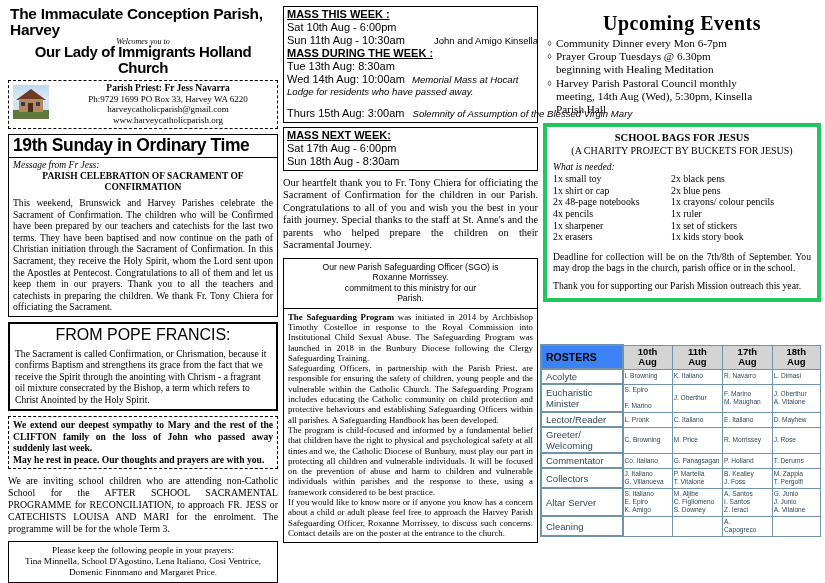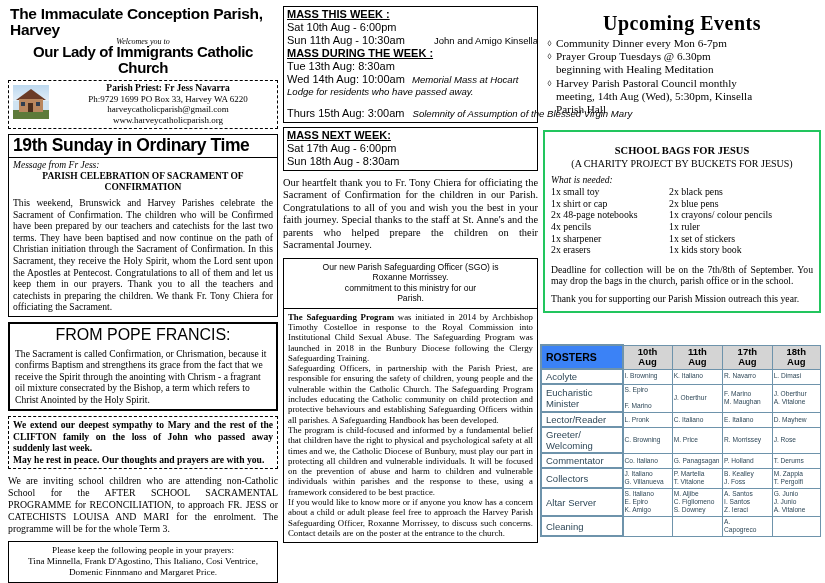--- a/index.html
+++ b/index.html
@@ -58,21 +58,21 @@
   .safeguard b{font-weight:bold;}
   .safeguard p{margin:0 0 0 0;}
 
   
   .col3{position:absolute;left:543px;top:4px;width:278px;}
   .upcoming-title{text-align:center;font-family:"Liberation Serif",serif;font-weight:bold;font-size:20px;letter-spacing:0.5px;margin:8px 0 2px 0;}
   .events{display:flex;font-size:11.2px;line-height:13.2px;}
   .events .bullets{width:13px;flex:0 0 13px;text-align:center;font-size:8px;line-height:13.2px;}
   .events .etext{flex:1;}
 
-  .bags-box{border:2px solid #22c55e;margin-top:14px;padding:12px 6px 6px 6px;}
+  .bags-box{border:4px solid #22c55e;margin-top:7px;padding:4px 6px 6px 6px;}
   .bags-title{text-align:center;font-weight:bold;font-size:10.5px;line-height:13px;}
   .bags-sub{text-align:center;font-size:10px;line-height:13px;}
   .bags-need{font-style:italic;font-size:9.6px;margin-top:4px;}
   .bags-cols{display:flex;font-size:9.8px;line-height:11.6px;margin-top:1px;}
   .bags-cols ul{list-style:none;margin:0;padding:0;}
   .bags-cols .c1{width:118px;}
   .bags-foot{font-size:9.7px;line-height:11.6px;text-align:justify;margin-top:8px;}
 
   
   .roster{position:absolute;left:540px;top:344px;width:281px;border-collapse:collapse;font-family:"Liberation Sans",sans-serif;}
@@ -84,21 +84,21 @@
   .roster .outer{border:2px solid #6e93ab;}
 </style>
 </head>
 <body>
 
 <div class="page">
 
   <div class="col1">
     <div class="parish-title">The Immaculate Conception Parish, Harvey</div>
     <div class="welcomes">Welcomes you to</div>
-    <div class="church-title">Our Lady of Immigrants Catholic Church</div>
+    <div class="church-title">Our Lady of Immigrants Holland Church</div>
 
     <div class="priest-box">
       <div class="house-img">
         <div class="sky"></div>
           <div class="grass"></div>
         <div class="roof"></div>
           <div class="wall"></div>
         <div class="win"></div>
           <div class="win2"></div>
           <div class="door"></div>
@@ -126,21 +126,21 @@
 
     <div class="sympathy-box">
       <div>We extend our deepest sympathy to Mary and the rest of the CLIFTON family on the loss of John who passed away suddenly last week.</div>
       <div>May he rest in peace.  Our thoughts and prayers are with you.</div>
     </div>
 
     <div class="after-school">We are inviting school children who are attending non-Catholic School for the AFTER SCHOOL  SACRAMENTAL  PROGRAMME  for  RECONCILIATION,  to approach FR. JESS or CATECHISTS LOUISA AND MARI for the enrolment.  The programme will be for the whole Term 3.</div>
 
     <div class="prayers-box">
       <div>Please keep the following people in your prayers:</div>
-      <div>Tina Minnella, Frank D'Agostino, This Italiano, Cosi Ventrice, Domenic Finnmano and Margaret Price.</div>
+      <div>Tina Minnella, School D'Agostino, Lena Italiano, Cosi Ventrice, Domenic Finnmano and Margaret Price.</div>
     </div>
   </div>
 
   <div class="col2">
     <div class="mass-box">
       <div class="mass-h">MASS THIS WEEK :</div>
       <div class="mass-l">
         <span>Sat  10th Aug -  6:00pm</span>
       </div>
       <div class="mass-l">

